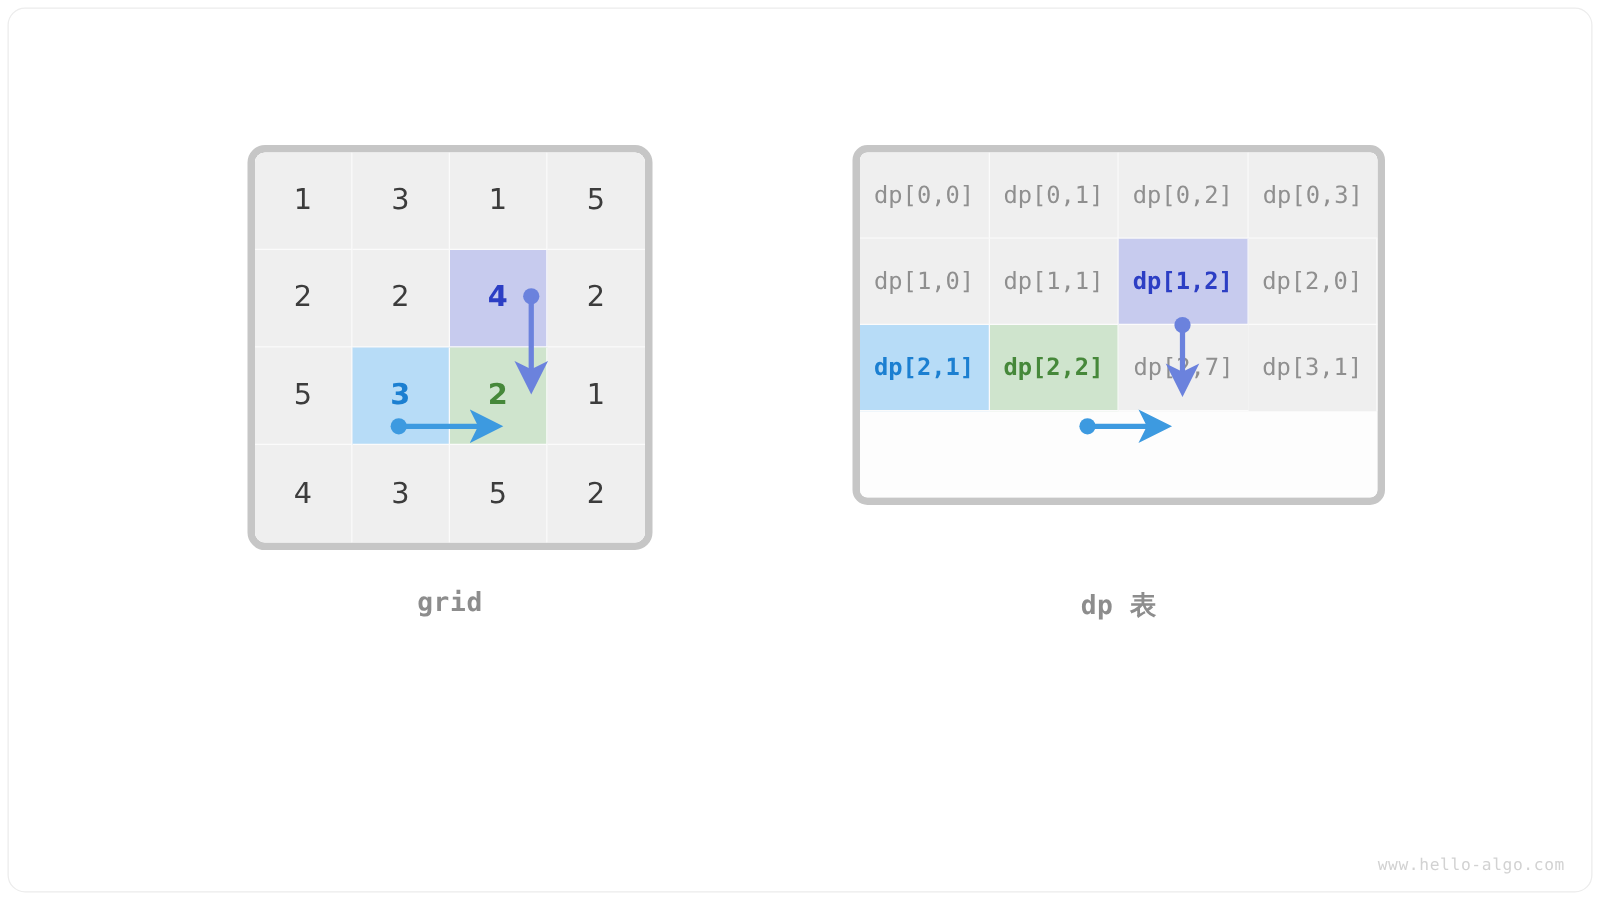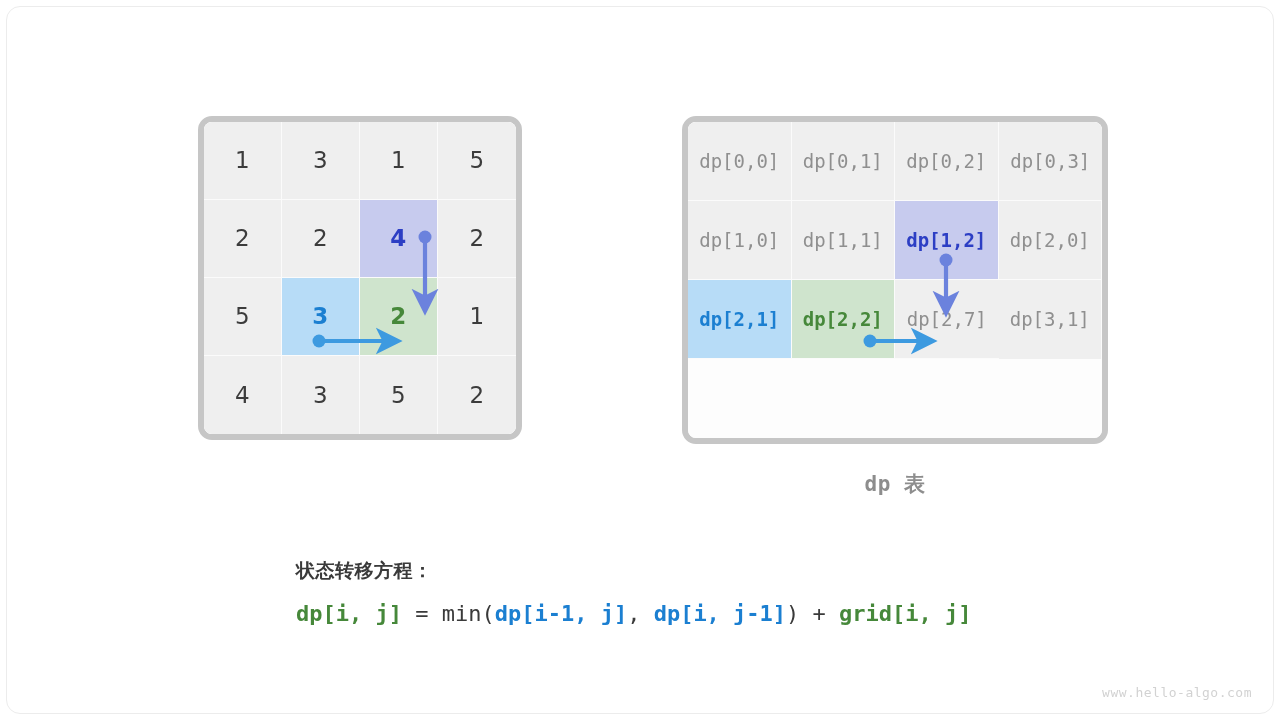--- a/index.html
+++ b/index.html
@@ -211,23 +211,24 @@
         <line x1="227" y1="121" x2="227" y2="182" stroke="#6b82dd" stroke-width="4.2" marker-end="url(#ah-purple-g)"></line>
       </g>
 
       <g>
         <circle cx="121" cy="225" r="6.5" fill="#3d9ae0"></circle>
         <line x1="121" y1="225" x2="187" y2="225" stroke="#3d9ae0" stroke-width="4.2" marker-end="url(#ah-blue-g)"></line>
       </g>
     </svg>
   </div>
 
+  <div class="caption" style="left:198px; top:470px; width:324px;">grid</div>
 
   <div class="table-wrap" style="left:682px; top:116px; width:426px; height:324px;">
-    <div class="table-outer" style="width:426px; height:328px;">
+    <div class="table-outer" style="width:426px; height:288px;border-radius:12px;">
       <div class="grid dp-lbl" style="grid-template-columns: repeat(4, 1fr); grid-template-rows: repeat(4, 1fr);">
 
         <div class="cell">
             <span class="txt">dp[0,0]</span>
           </div>
         <div class="cell">
             <span class="txt">dp[0,1]</span>
           </div>
         <div class="cell">
             <span class="txt">dp[0,2]</span>
@@ -282,21 +283,15 @@
 
       <g>
         <circle cx="188" cy="225" r="6.5" fill="#3d9ae0"></circle>
         <line x1="188" y1="225" x2="238" y2="225" stroke="#3d9ae0" stroke-width="4.2" marker-end="url(#ah-blue-d)"></line>
       </g>
     </svg>
   </div>
 
   <div class="caption" style="left:682px; top:470px; width:426px;">dp 表</div>
 
-  <div class="formula-block">
-    <div class="formula-title">状态转移方程：</div>
-    <div class="formula-line">
-      <span class="f-green">dp[i, j]</span><span class="f-plain"> = min(</span><span class="f-blue">dp[i-1, j]</span><span class="f-plain">, </span><span class="f-blue">dp[i, j-1]</span><span class="f-plain">) + </span><span class="f-green">grid[i, j]</span>
-    </div>
-  </div>
 
   <div class="watermark">www.hello-algo.com</div>
 </div>
 
 </body></html>

